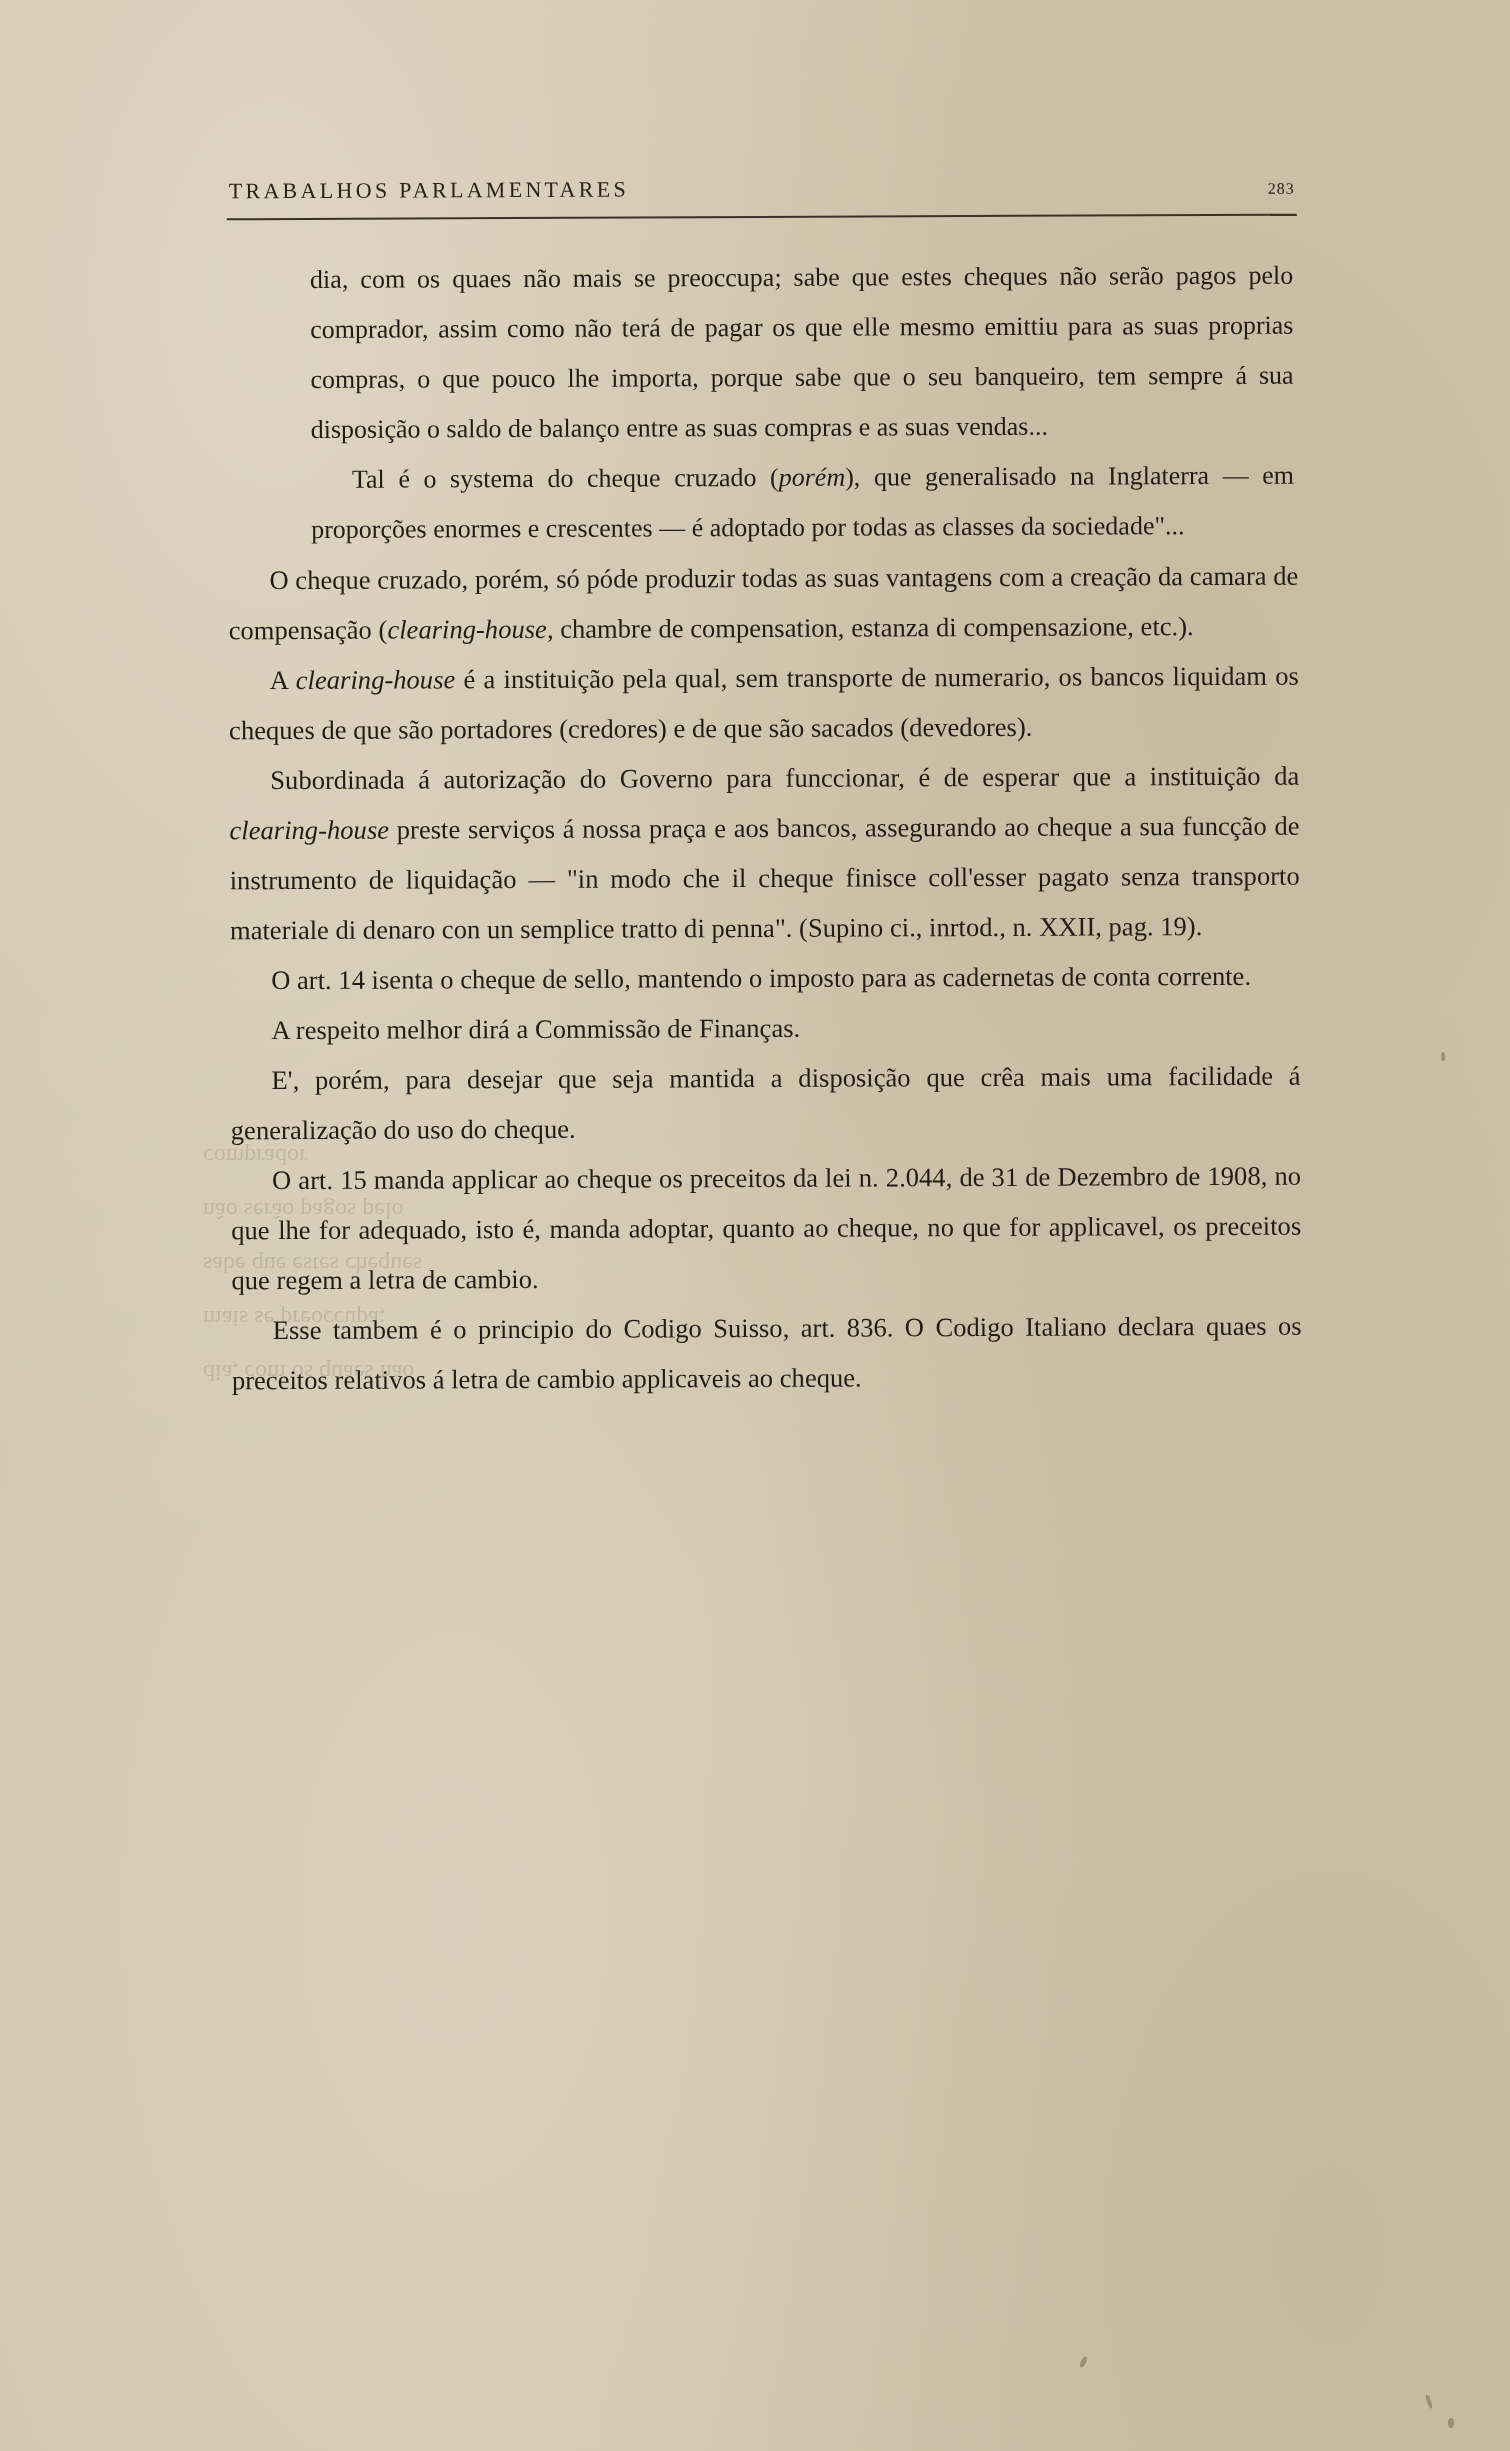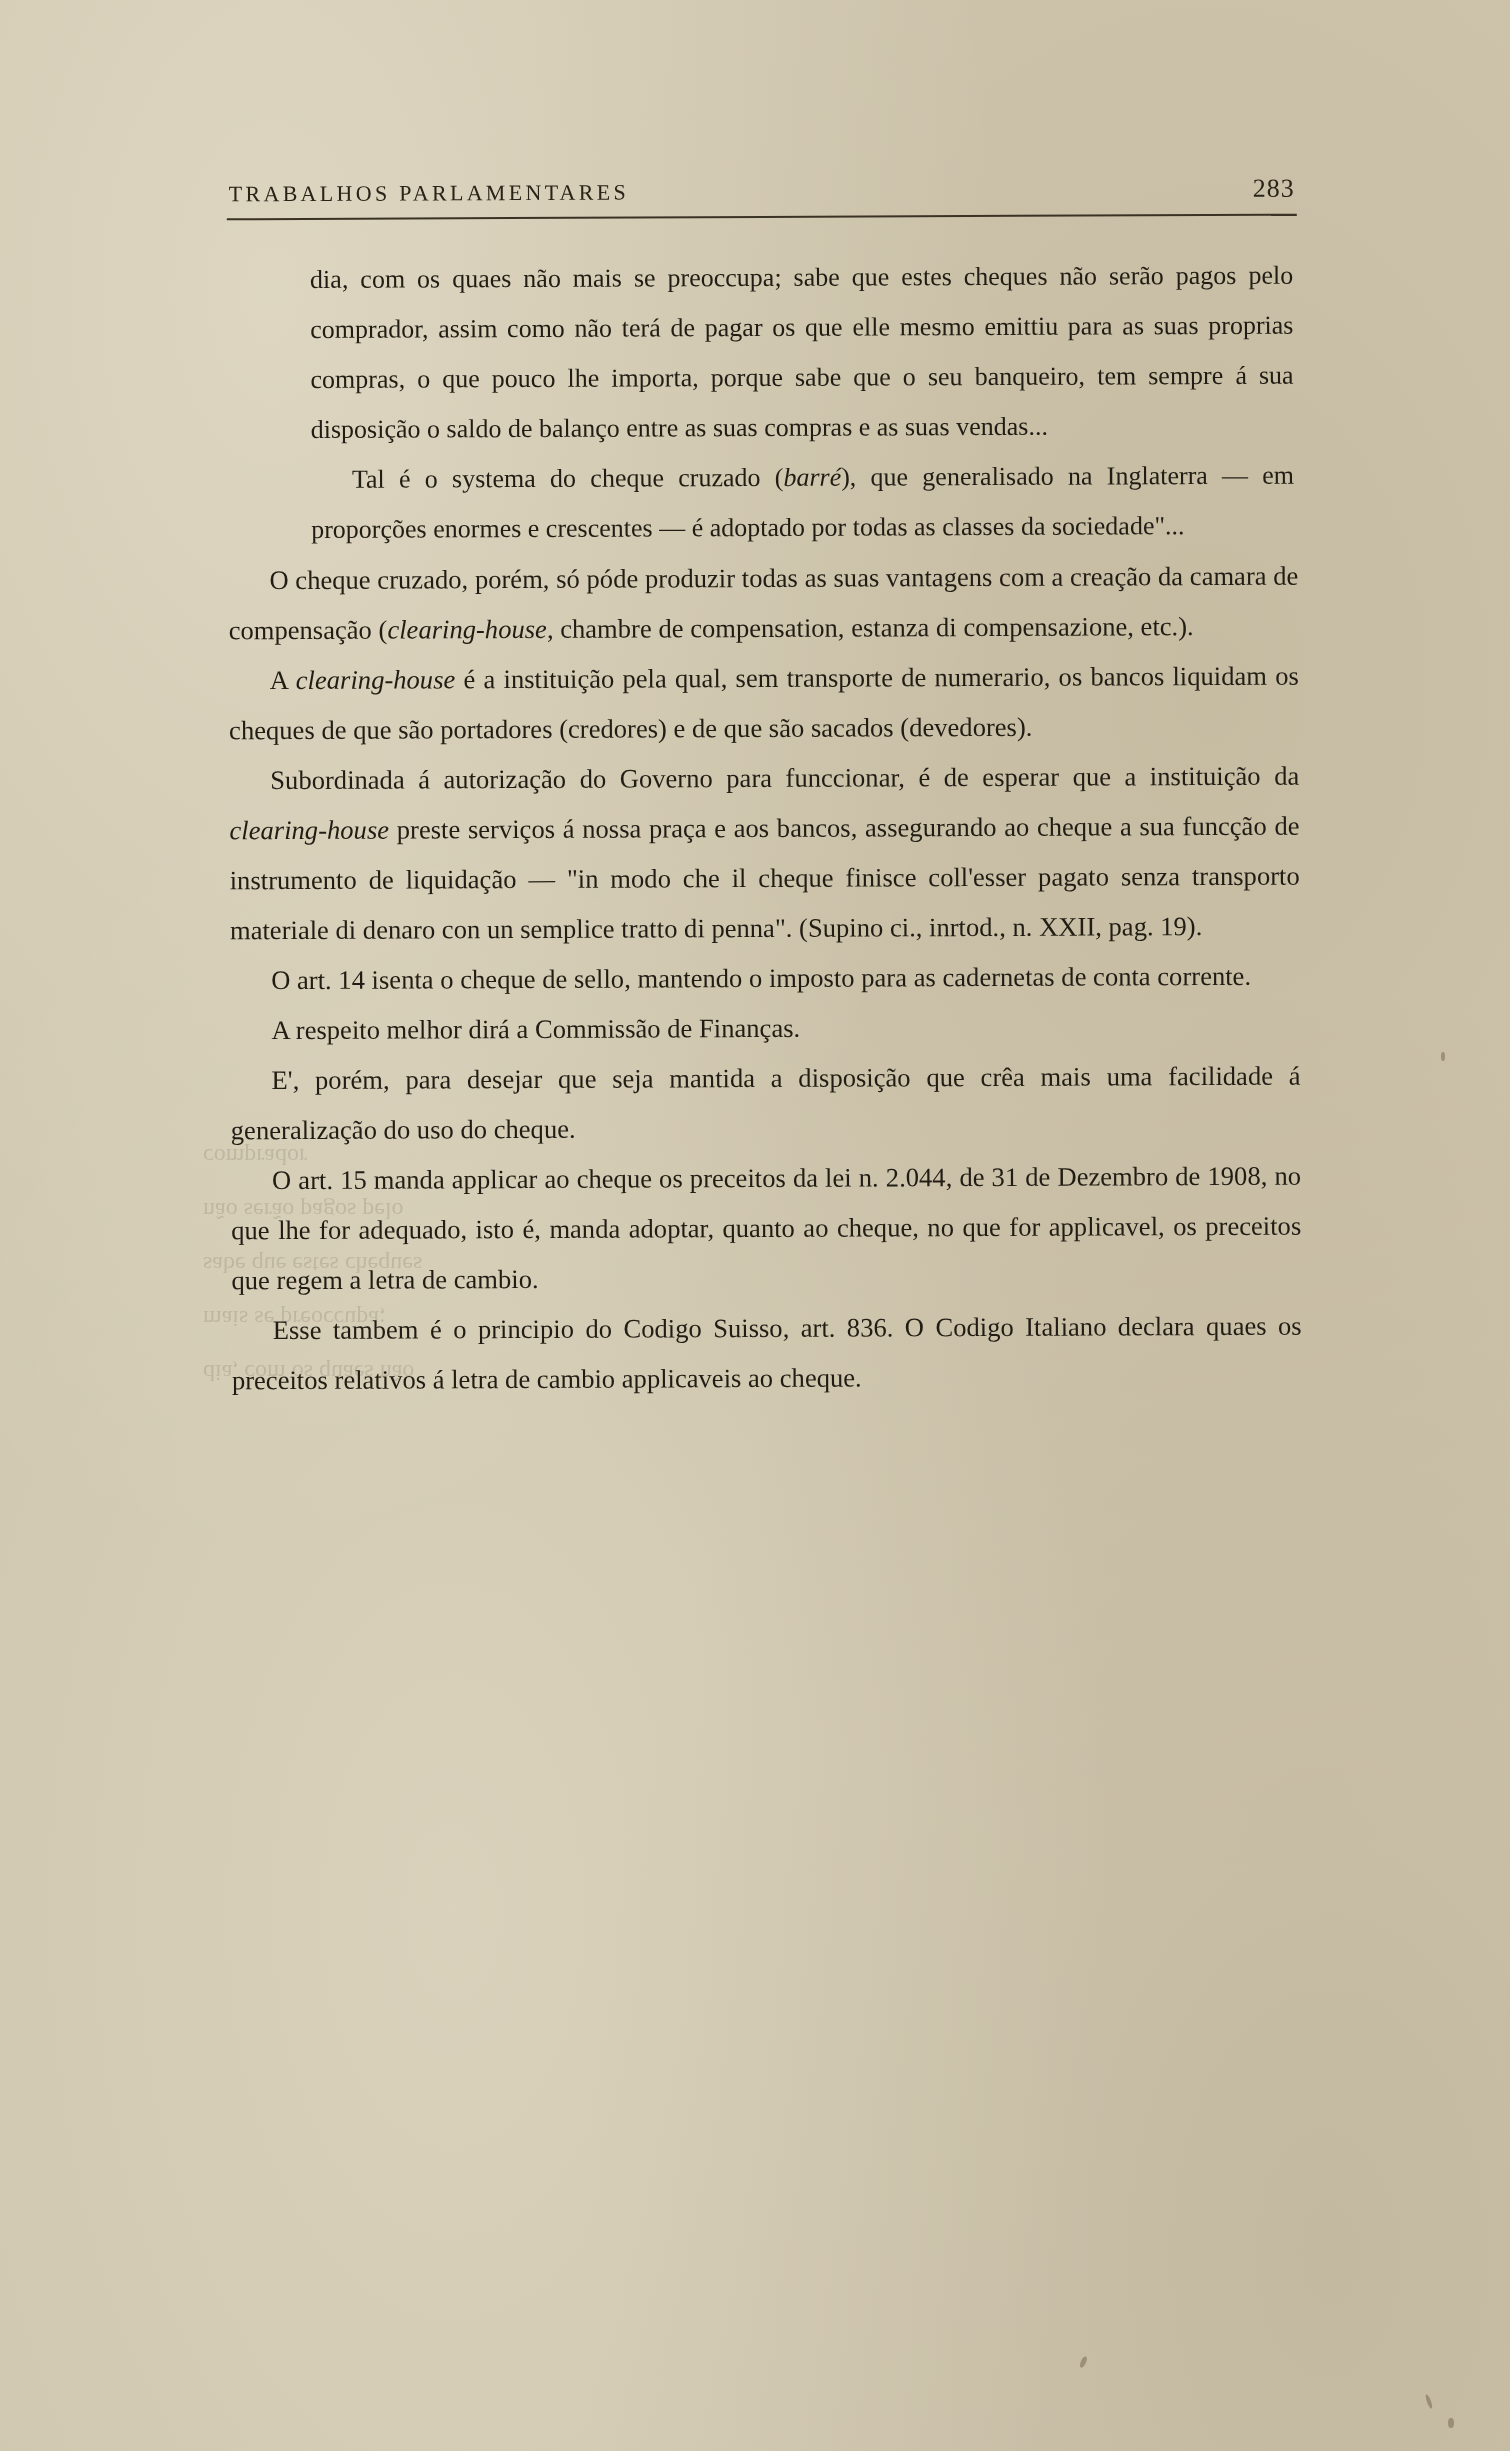--- a/index.html
+++ b/index.html
@@ -64,21 +64,21 @@
     align-items: baseline;
     justify-content: space-between;
   }
   .header-title {
     font-size: 22px;
     letter-spacing: 3.3px;
     color: #2a2318;
     font-family: "Liberation Serif", serif;
   }
   .header-page {
-    font-size: 26px;
+    font-size: 16px;
     letter-spacing: 1px;
     color: #2a2318;
     margin-left: 44px;
   }
   .rule {
     position: absolute;
     left: 228px;
     right: 212px;
     top: 216px;
     height: 1.9px;
@@ -131,21 +131,21 @@
     <div class="header">
       <span class="header-title">TRABALHOS PARLAMENTARES</span>
       <span class="header-page">283</span>
     </div>
     <div class="rule"></div>
 
     <div class="body">
 
       <div class="quote">
         <p>dia, com os quaes não mais se preoccupa; sabe que estes cheques não serão pagos pelo comprador, assim como não terá de pagar os que elle mesmo emittiu para as suas proprias compras, o que pouco lhe importa, porque sabe que o seu banqueiro, tem sempre á sua disposição o saldo de balanço entre as suas compras e as suas vendas...</p>
-        <p class="indent">Tal é o systema do cheque cruzado (<i>barré</i>), que generalisado na Inglaterra — em proporções enormes e crescentes — é adoptado por todas as classes da sociedade"...</p>
+        <p class="indent">Tal é o systema do cheque cruzado (<i>porém</i>), que generalisado na Inglaterra — em proporções enormes e crescentes — é adoptado por todas as classes da sociedade"...</p>
       </div>
 
       <p class="indent">O cheque cruzado, porém, só póde produzir todas as suas vantagens com a creação da camara de compensação (<i>clearing-house</i>, chambre de compensation, estanza di compensazione, etc.).</p>
       <p class="indent">A <i>clearing-house</i> é a instituição pela qual, sem transporte de numerario, os bancos liquidam os cheques de que são portadores (credores) e de que são sacados (devedores).</p>
       <p class="indent">Subordinada á autorização do Governo para funccionar, é de esperar que a instituição da <i>clearing-house</i> preste serviços á nossa praça e aos bancos, assegurando ao cheque a sua funcção de instrumento de liquidação — "in modo che il cheque finisce coll'esser pagato senza transporto materiale di denaro con un semplice tratto di penna". (Supino ci., inrtod., n. XXII, pag. 19).</p>
       <p class="indent">O art. 14 isenta o cheque de sello, mantendo o imposto para as cadernetas de conta corrente.</p>
       <p class="indent">A respeito melhor dirá a Commissão de Finanças.</p>
       <p class="indent">E', porém, para desejar que seja mantida a disposição que crêa mais uma facilidade á generalização do uso do cheque.</p>
       <p class="indent">O art. 15 manda applicar ao cheque os preceitos da lei n. 2.044, de 31 de Dezembro de 1908, no que lhe for adequado, isto é, manda adoptar, quanto ao cheque, no que for applicavel, os preceitos que regem a letra de cambio.</p>
       <p class="indent">Esse tambem é o principio do Codigo Suisso, art. 836. O Codigo Italiano declara quaes os preceitos relativos á letra de cambio applicaveis ao cheque.</p>

